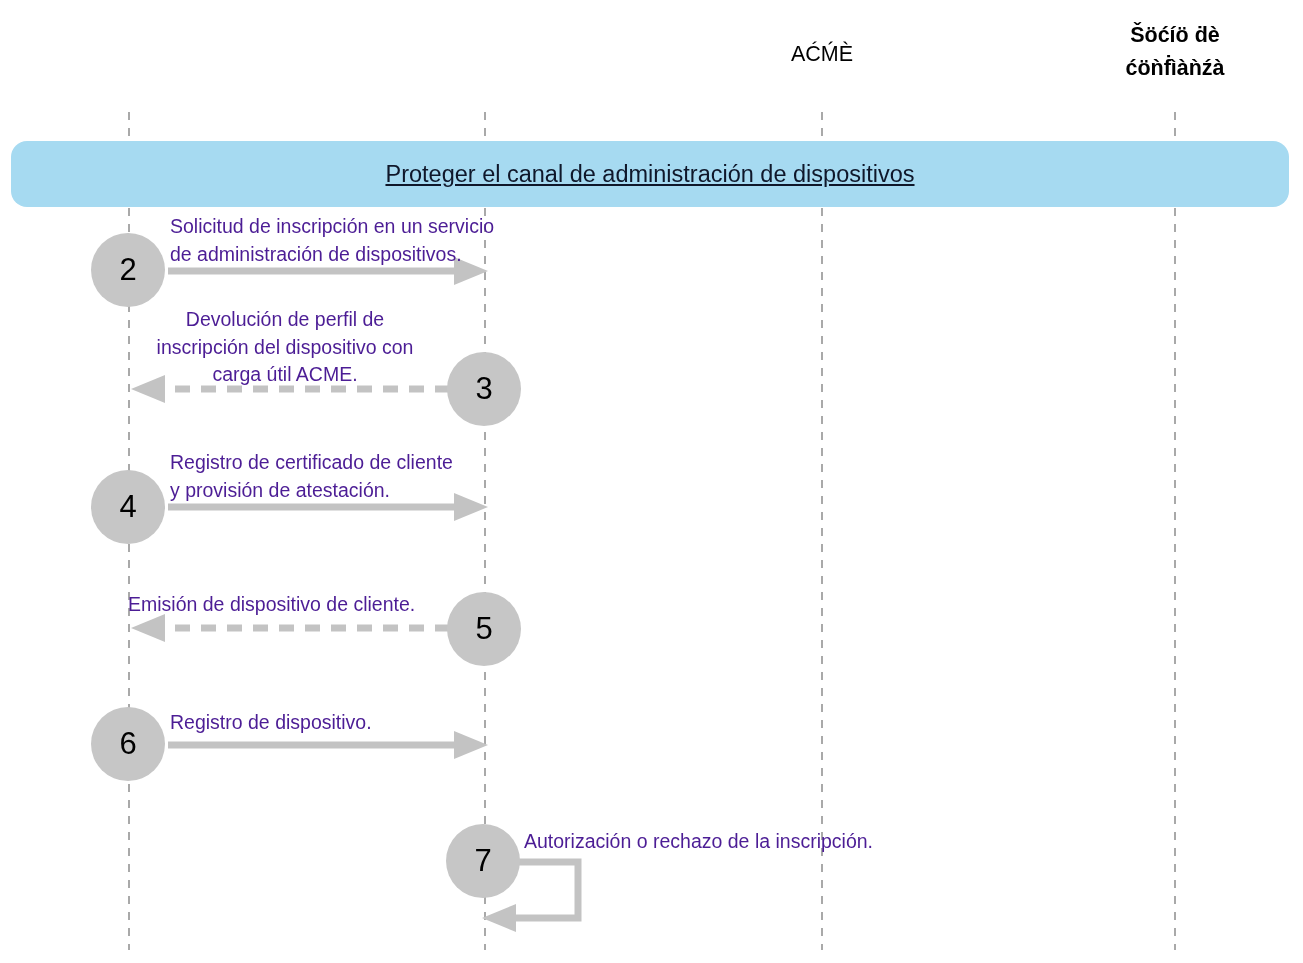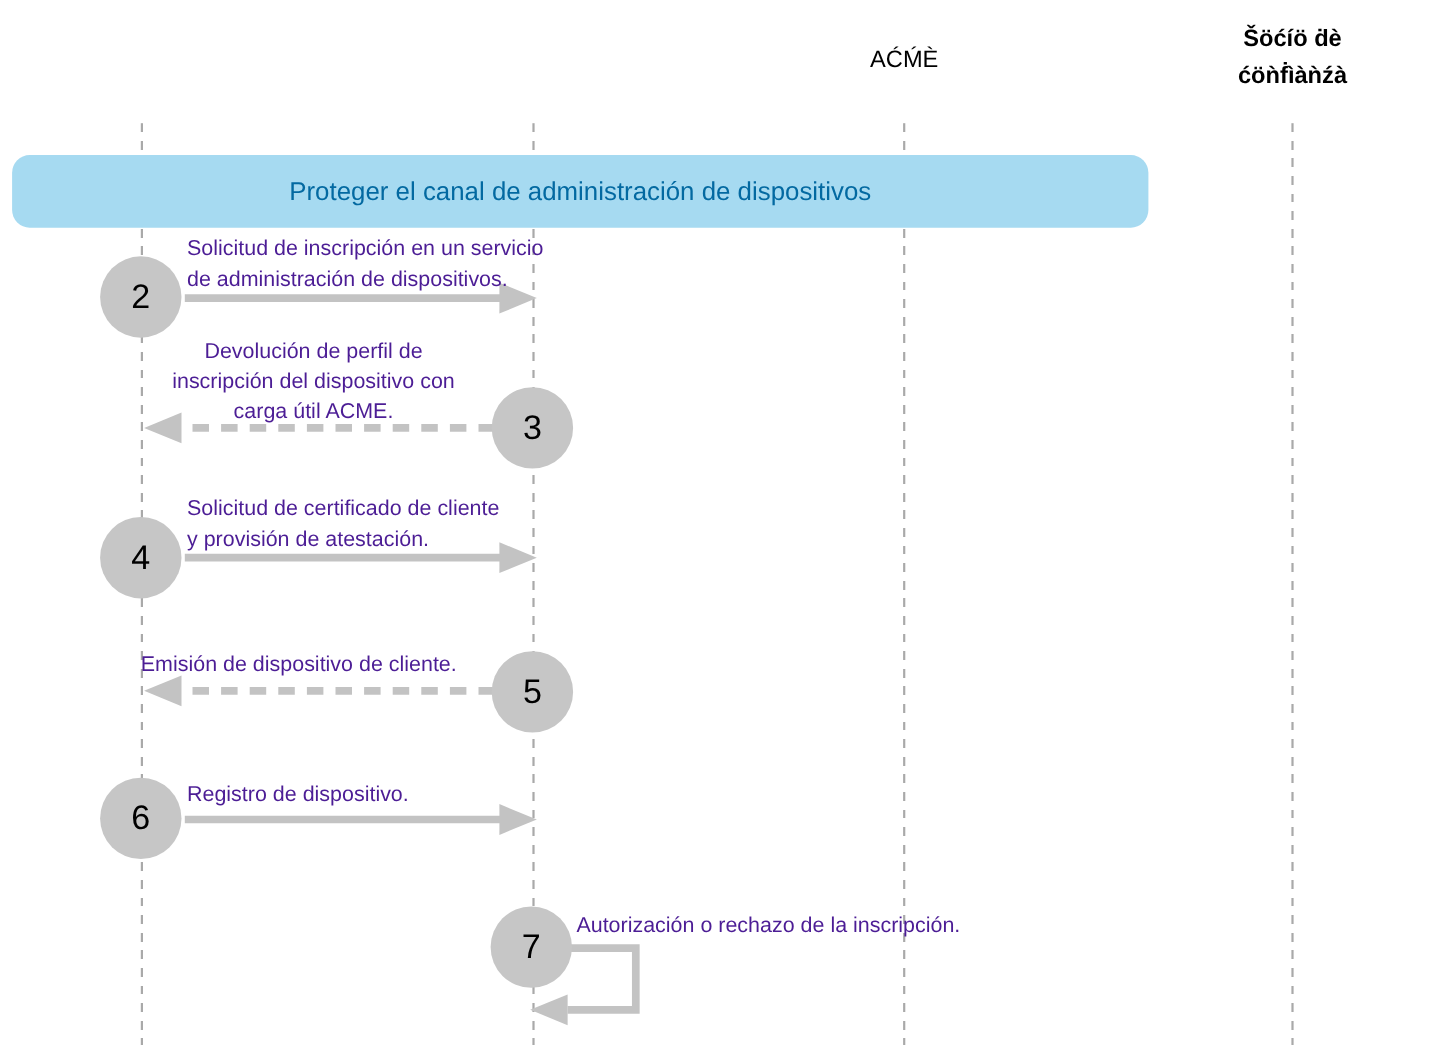--- a/index.html
+++ b/index.html
@@ -10,24 +10,24 @@
   .lifeline {
     position:absolute; top:112px; height:838px; width:2px;
     background:repeating-linear-gradient(to bottom, #a9a9a9 0 8px, transparent 8px 16px);
   }
   .actor-label {
     position:absolute; transform:translateX(-50%);
     text-align:center; font-size:21.5px; line-height:33px;
     white-space:pre-line; color:#000;
   }
   .banner {
-    position:absolute; left:11px; top:141px; width:1033px; height:66px;
+    position:absolute; left:11px; top:141px; width:1278px; height:66px;
     background:#a6daf1; border-radius:16px;
     display:flex; align-items:center; justify-content:center;
-    font-size:23.5px; color:#0369a1;
+    font-size:23.5px; color:#0f172a;text-decoration:underline;
   }
   .step-badge {
     position:absolute; width:74px; height:74px; border-radius:50%;
     background:#c6c6c6; color:#000;
     display:flex; align-items:center; justify-content:center;
     font-size:31px; font-weight:500; z-index:4;
   }
   .msg {
     position:absolute; font-size:19.5px; line-height:27.5px;
     white-space:pre-line; color:#4c1d95; z-index:5;
@@ -87,19 +87,19 @@
   <div class="step-badge" style="left:91px;  top:470px;">4</div>
   <div class="step-badge" style="left:447px; top:592px;">5</div>
   <div class="step-badge" style="left:91px;  top:707px;">6</div>
   <div class="step-badge" style="left:446px; top:824px;">7</div>
 
   <div class="msg" style="left:170px; top:213px; width:400px;">Solicitud de inscripción en un servicio
 de administración de dispositivos.</div>
   <div class="msg right" style="left:125px; top:306px; width:320px;">Devolución de perfil de
 inscripción del dispositivo con
 carga útil ACME.</div>
-  <div class="msg" style="left:170px; top:449px; width:400px;">Solicitud de certificado de cliente
+  <div class="msg" style="left:170px; top:449px; width:400px;">Registro de certificado de cliente
 y provisión de atestación.</div>
   <div class="msg" style="left:128px; top:591px; width:400px;">Emisión de dispositivo de cliente.</div>
   <div class="msg" style="left:170px; top:709px; width:400px;">Registro de dispositivo.</div>
   <div class="msg" style="left:524px; top:828px; width:420px;">Autorización o rechazo de la inscripción.</div>
 
 </div>
 
 </body></html>

